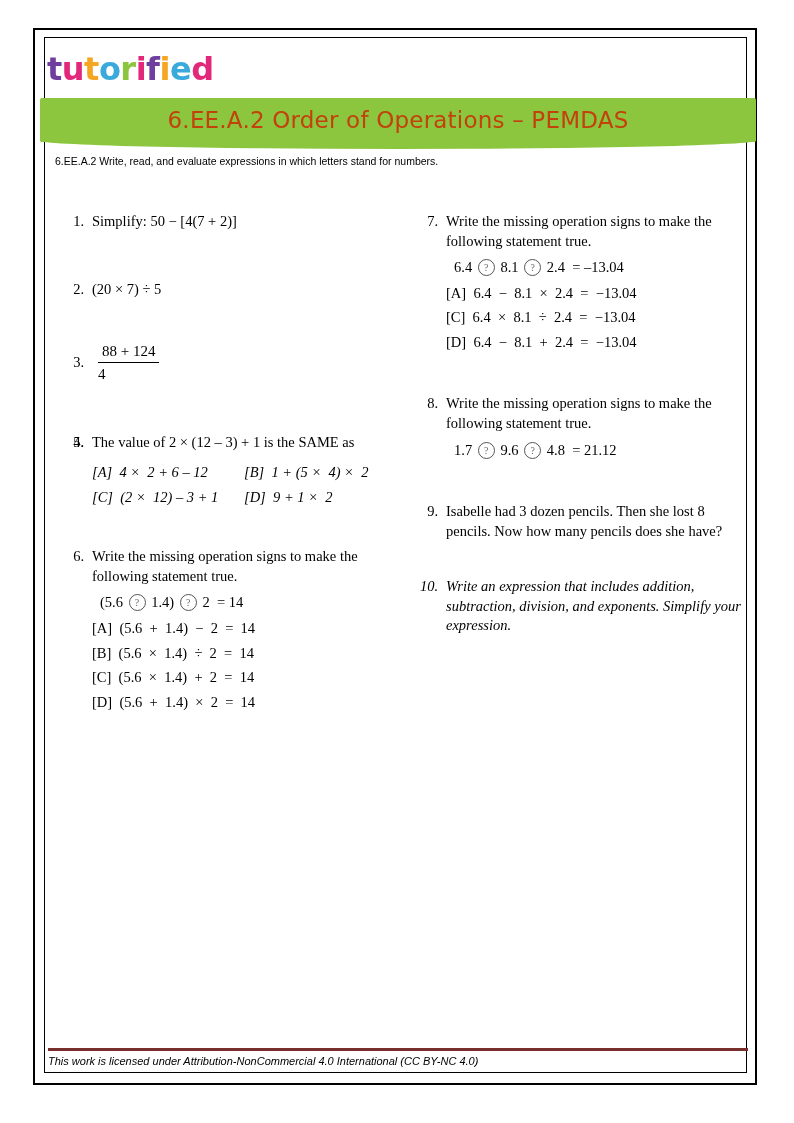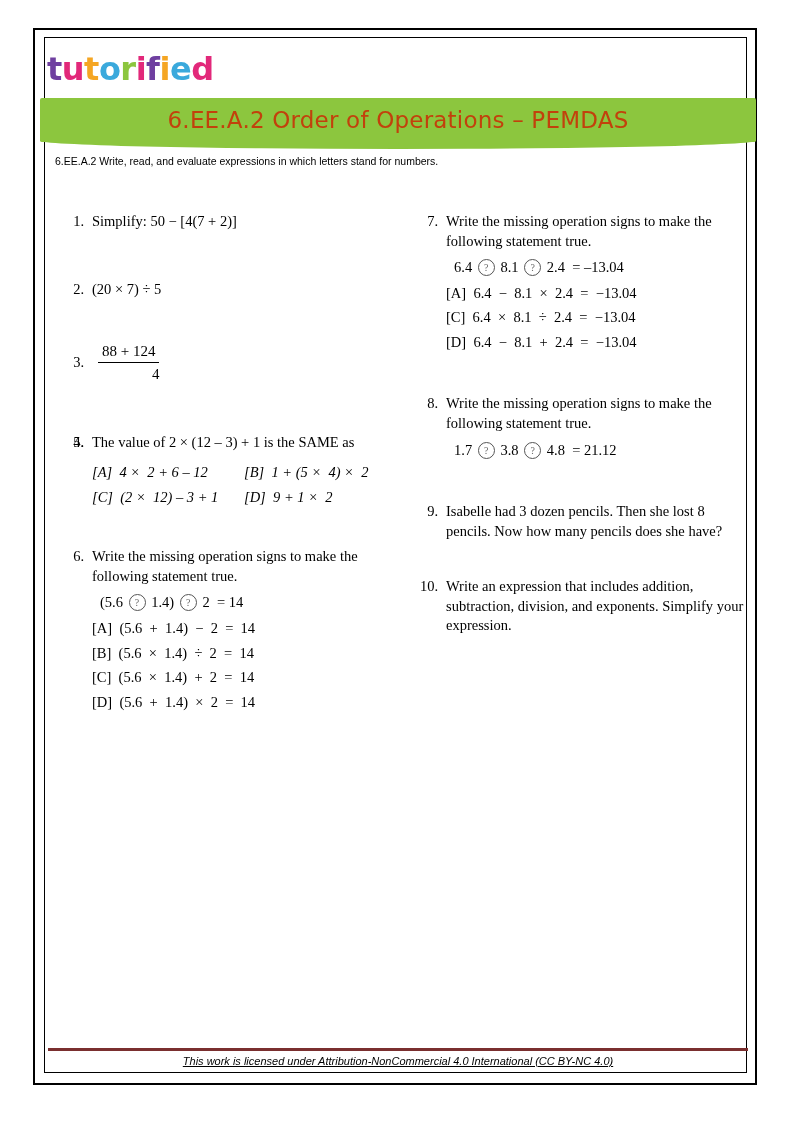--- a/index.html
+++ b/index.html
@@ -154,21 +154,21 @@
     line-height: 15px;
     text-align: center;
     color: #666;
     vertical-align: 1px;
     margin: 0 2px;
   }
   
   .frac {
     display: inline-block;
     vertical-align: middle;
-    text-align: right;
+    text-align: left;
     margin-left: 6px;
   }
   .frac .num {
     display: block;
     padding: 0 4px 1px 4px;
     border-bottom: 1px solid #000;
     font-size: 15px;
   }
   .frac .den {
     display: block;
@@ -182,26 +182,25 @@
     top: 1048px;
     width: 700px;
     height: 3px;
     background: #7a2f2f;
   }
   .footer-text {
     position: absolute;
     left: 48px;
     top: 1055px;
     width: 700px;
-    text-align: center;
+    text-align: left;
     font-family: "Liberation Sans", sans-serif;
     font-style: italic;
     font-size: 11px;
     color: #000;
-    text-decoration: underline;
   }
 </style>
 </head>
 <body>
 
 <div class="page">
   <div class="inner-rule"></div>
 </div>
 
 <div class="logo"><span style="color: rgb(111, 63, 160);">t</span><span style="color: rgb(226, 40, 122);">u</span><span style="color: rgb(245, 166, 35);">t</span><span style="color: rgb(58, 169, 220);">o</span><span style="color: rgb(140, 198, 62);">r</span><span style="color: rgb(226, 40, 122);">i</span><span style="color: rgb(111, 63, 160);">f</span><span style="color: rgb(245, 166, 35);">i</span><span style="color: rgb(58, 169, 220);">e</span><span style="color: rgb(226, 40, 122);">d</span></div>
@@ -273,30 +272,30 @@
           <span class="choice">[A]  6.4  −  8.1  ×  2.4  =  −13.04</span>
           <span class="choice">[C]  6.4  ×  8.1  ÷  2.4  =  −13.04</span>
           <span class="choice">[D]  6.4  −  8.1  +  2.4  =  −13.04</span>
         </div>
       </div>
     </div>
     <div class="q" style="margin-bottom: 42px;">
       <div class="q-num">8.</div>
       <div class="q-body">
         <span class="q-stem">Write the missing operation signs to make the following statement true.</span>
-        <span class="eqline"><span>1.7 </span><span class="opbox">?</span> <span>3.8 </span><span class="opbox">?</span> <span>4.8  = 21.12 </span></span>
+        <span class="eqline"><span>1.7 </span><span class="opbox">?</span> <span>9.6 </span><span class="opbox">?</span> <span>4.8  = 21.12 </span></span>
       </div>
     </div>
     <div class="q" style="margin-bottom: 36px;">
       <div class="q-num">9.</div>
       <div class="q-body">
         <span class="q-stem">Isabelle had 3 dozen pencils. Then she lost 8 pencils. Now how many pencils does she have?</span>
       </div>
     </div>
-    <div class="q" style="margin-bottom: 29px;">
+    <div class="q" style="margin-bottom: 29px; font-style: italic;">
       <div class="q-num">10.</div>
       <div class="q-body">
         <span class="q-stem">Write an expression that includes addition, subtraction, division, and exponents. Simplify your expression.</span>
       </div>
     </div>
   </div>
 
 <div class="footer-rule"></div>
 <div class="footer-text">This work is licensed under Attribution-NonCommercial 4.0 International (CC BY-NC 4.0)</div>
 

